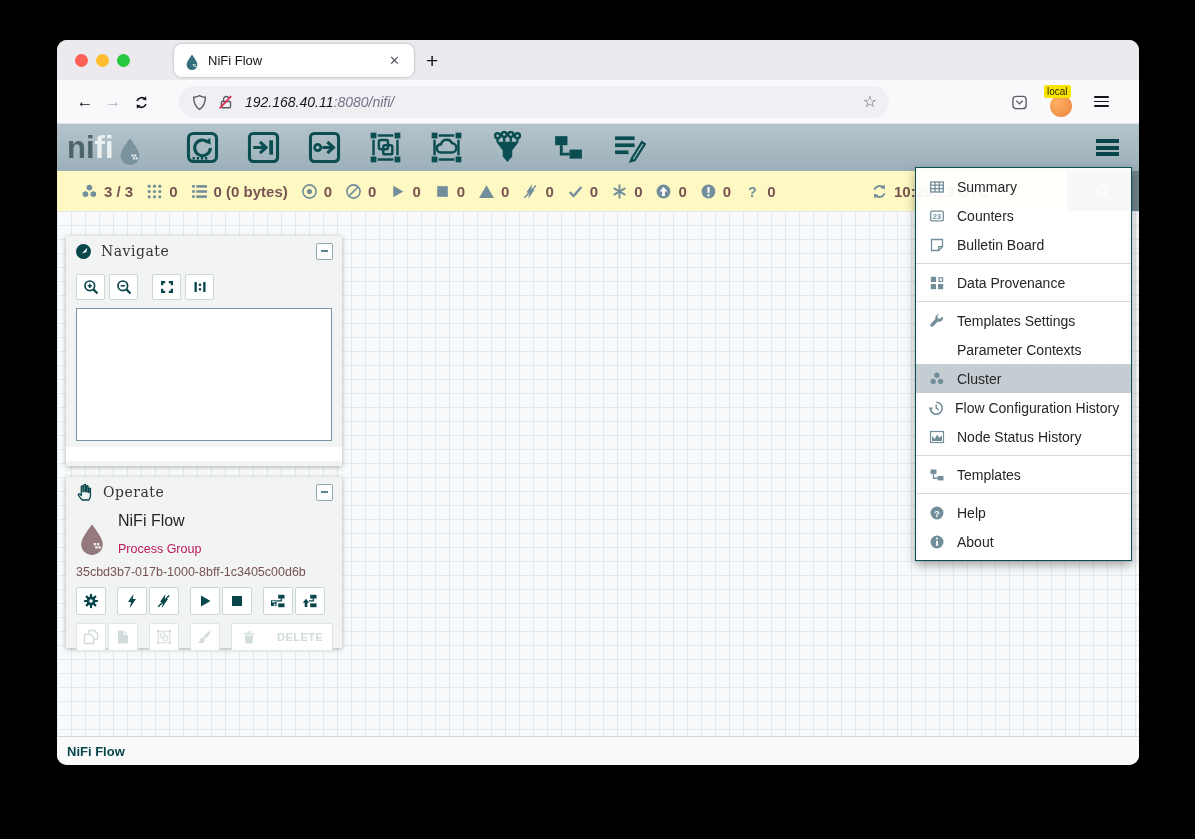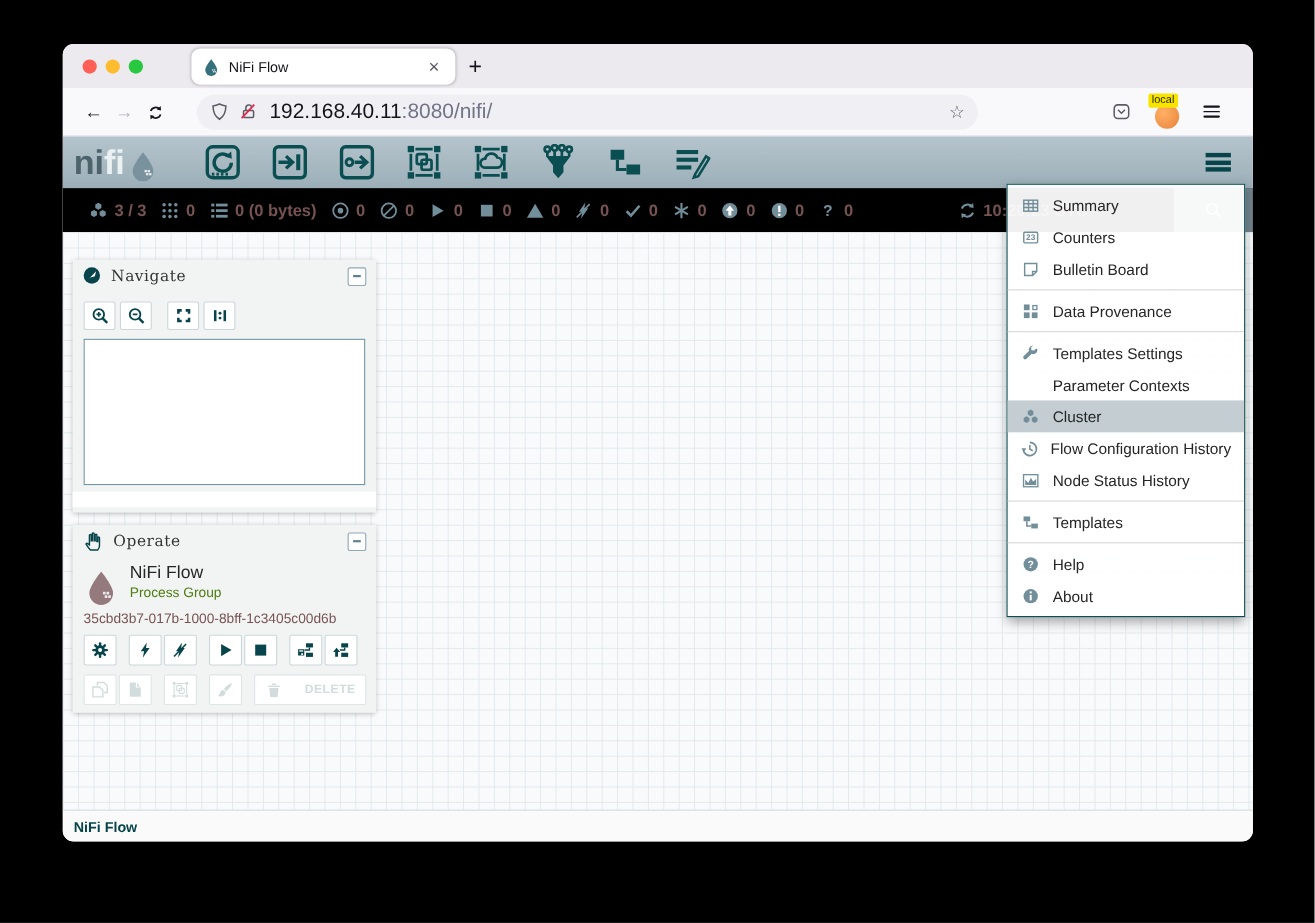--- a/index.html
+++ b/index.html
@@ -15,40 +15,40 @@
   .tab{margin-left:44px;width:220px;height:33px;background:#fff;border-radius:8px;display:flex;
        align-items:center;padding:0 10px;box-shadow:0 0 3px rgba(0,0,0,.28);}
   .tab-title{flex:1;font-size:13px;color:#15141a;margin-left:8px;white-space:nowrap;overflow:hidden;}
   .tab-close{color:#5b5b66;font-size:13px;padding:2px 4px;cursor:pointer;}
   .newtab{margin-left:12px;font-size:21px;color:#15141a;cursor:pointer;line-height:1;}
   .navbar{height:43px;background:#f9f8fb;border-bottom:1px solid #e1e0e5;display:flex;align-items:center;padding:0 14px;}
   .nav-glyph{font-size:17px;color:#15141a;width:28px;text-align:center;cursor:pointer;}
   .nav-glyph.disabled{color:#b6b5bd;cursor:default;}
   .urlbar{margin-left:24px;width:710px;height:32px;border-radius:16px;background:#f0f0f4;display:flex;
           align-items:center;padding:0 12px;box-sizing:border-box;}
-  .url-text{font-size:19px;margin-left:10px;flex:1;}
+  .url-text{font-size:14px;margin-left:10px;flex:1;font-style:italic;}
   .url-host{color:#15141a}.url-rest{color:#737387}
   .chrome-right{margin-left:auto;display:flex;align-items:center;gap:20px;margin-right:16px;}
   .avatar-wrap{position:relative;width:26px;height:30px;}
   .avatar{position:absolute;bottom:0;left:2px;width:22px;height:22px;border-radius:50%;
           background:radial-gradient(circle at 35% 35%,#ffb066,#e8833a);}
   .profile-badge{position:absolute;top:-2px;left:-4px;background:#f7e400;color:#2b2b00;font-size:10px;
           font-weight:normal;padding:0 3px;border-radius:2px;line-height:13px;}
   .fx-burger{display:flex;flex-direction:column;gap:3px;cursor:pointer;}
   .fx-burger span{display:block;width:15px;height:1.8px;background:#15141a;border-radius:1px;}
   
   .nifi-header{height:47px;background:linear-gradient(#b5c4cc,#9cafb8);display:flex;align-items:center;position:relative;}
   .logo{margin-left:10px;display:flex;align-items:flex-end;font-weight:bold;font-size:31px;line-height:1;cursor:default;}
   .logo .ni{color:#4d646d}.logo .fi{color:#ebf1f2}
   .components{margin-left:42px;display:flex;gap:28px;align-items:center;}
   .component{font-size:33px;color:#0b4e52;cursor:grab;display:flex;}
   .nifi-burger{margin-left:auto;margin-right:20px;display:flex;flex-direction:column;gap:2.5px;cursor:pointer;}
   .nifi-burger span{display:block;width:23px;height:4px;background:#07454b;}
   
-  .statusbar{height:41px;background:#000000;border-bottom:1px solid #ccd4d8;display:flex;align-items:center;
+  .statusbar{height:41px;background:#fef9c3;border-bottom:1px solid #ccd4d8;display:flex;align-items:center;
              padding-left:24px;position:relative;}
   .sb-item{display:flex;align-items:center;margin-right:13px;}
   .sb-item .icn{font-size:17px;color:#728E9B;}
   .sb-val{margin-left:6px;font-size:15px;font-weight:bold;color:#775351;white-space:nowrap;}
   .sb-refresh{margin-left:auto;margin-right:78px;}
   .sb-right{height:100%;width:72px;background:#72838e;display:flex;align-items:center;justify-content:space-evenly;}
   .sb-right .icn{font-size:16px;color:#e8edef;}
   
   .canvas{position:absolute;left:0;right:0;top:171px;bottom:28px;background-color:#f8fafb;
      background-image:linear-gradient(#e3e9ec 1px,transparent 1px),linear-gradient(90deg,#e3e9ec 1px,transparent 1px);
@@ -69,21 +69,21 @@
           align-items:center;justify-content:center;margin-right:4px;cursor:pointer;}
   .nv-btn .icn{font-size:16px;color:#07454b;}
   .nv-btn.gapped{margin-left:10px;}
   .birdseye{margin:8px 10px 0;height:131px;background:#fff;border:1px solid #7397a2;cursor:move;}
   .bd-strip{margin-top:6px;height:14px;background:#fff;}
   .op-panel{top:437px;height:171px;}
   .op-id-row{display:flex;align-items:center;margin:5px 10px 0;}
   .op-logo{font-size:32px;color:#94797d;display:flex;}
   .op-names{margin-left:10px;display:flex;flex-direction:column;}
   .op-name{font-size:16px;color:#262626;}
-  .op-type{font-size:12.5px;color:#4d7c0f;margin-top:2px;}
+  .op-type{font-size:12.5px;color:#be185d;margin-top:12px;}
   .op-uuid{margin:9px 0 0 10px;font-size:12.5px;color:#775351;}
   .op-row{margin:8px 0 0 10px;display:flex;}
   .op-group{display:flex;gap:2px;margin-right:11px;}
   .op-btn{width:28px;height:26px;background:#fff;border:1px solid #ccd7d9;border-radius:2px;display:flex;
           align-items:center;justify-content:center;cursor:pointer;}
   .op-btn .icn{font-size:16px;color:#07454b;}
   .op-btn.disabled{border-color:#dde5e5;cursor:default;}
   .op-btn.disabled .icn{color:#d2dcdc;}
   .op-btn.wide{width:auto;padding:0 9px;gap:20px;text-align:center;}
   .del-label{font-size:11px;font-weight:bold;color:#d2dcdc;letter-spacing:.5px;}

